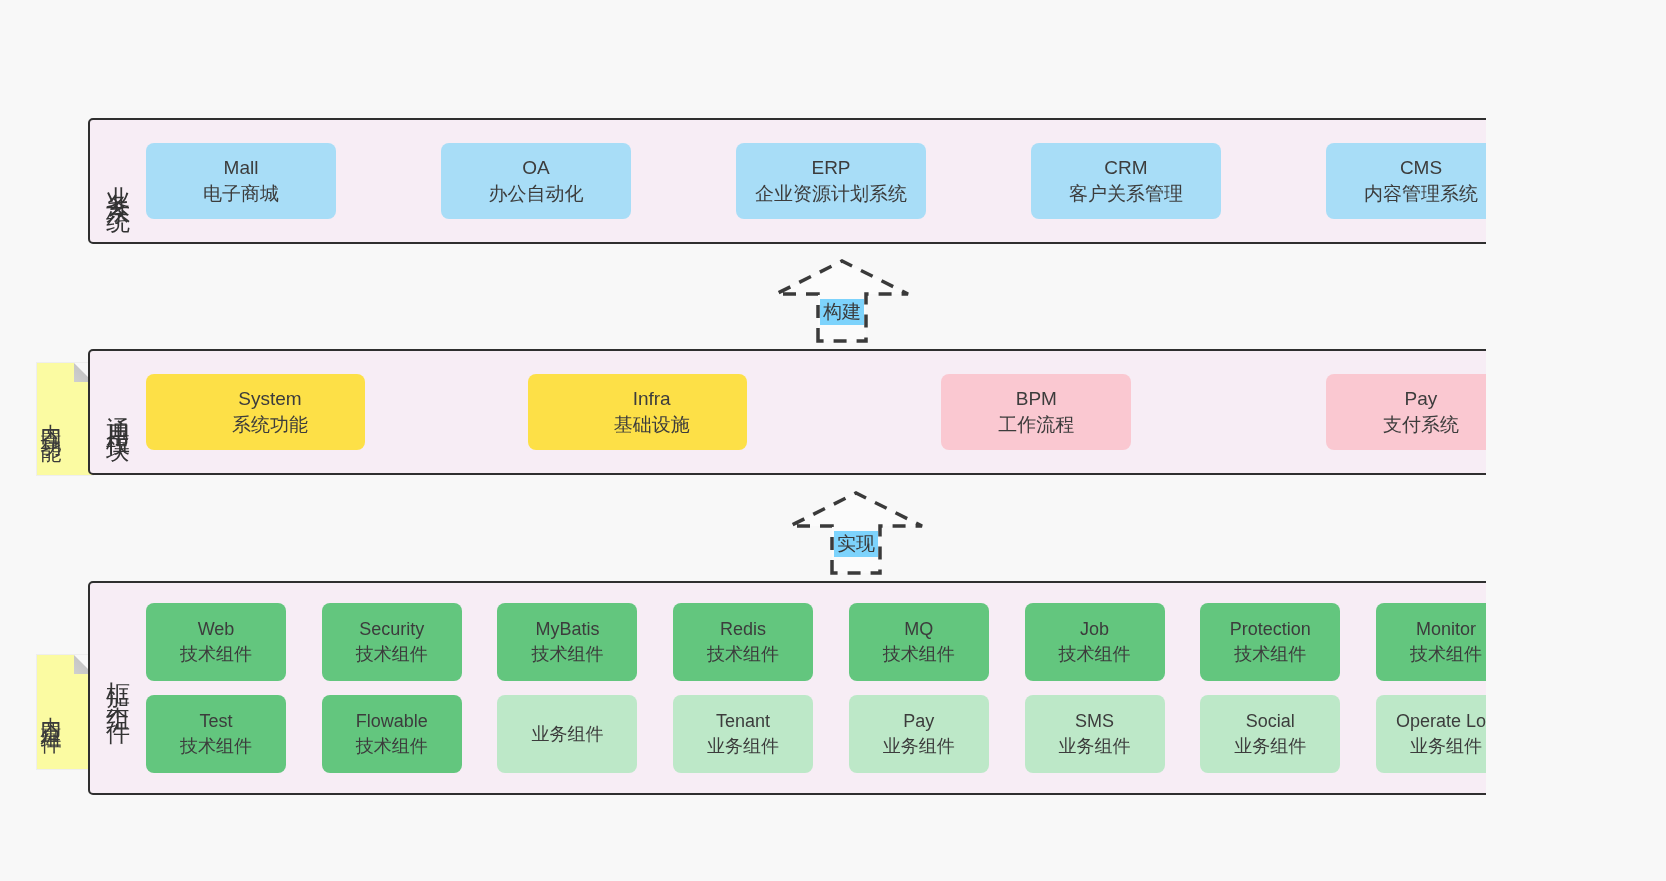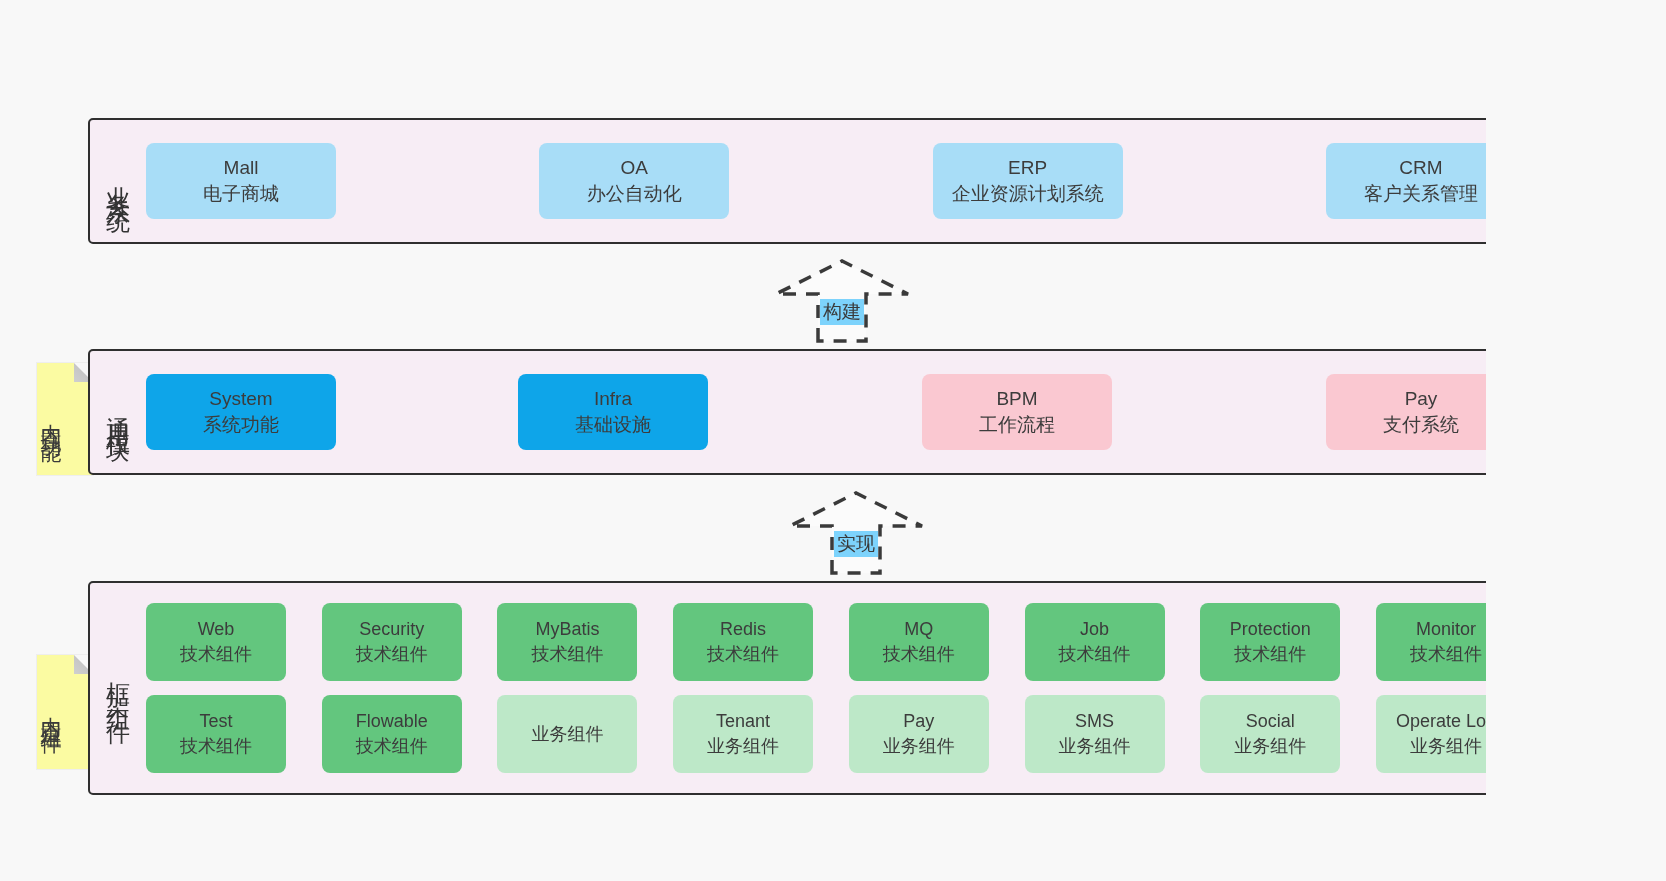--- a/index.html
+++ b/index.html
@@ -27,21 +27,21 @@
   .cols{flex:1;display:flex;flex-direction:column;justify-content:space-between;
         padding:20px 0;box-sizing:border-box;}
   .row{display:flex;justify-content:space-between;}
 
   
   .box{border-radius:8px;display:flex;flex-direction:column;align-items:center;
        justify-content:center;text-align:center;line-height:1.38;}
   .wide{width:190px;height:76px;font-size:19px;}
   .small{width:140px;height:78px;font-size:18px;padding:0 4px;box-sizing:border-box;}
   .blue{background:#a8ddf7;}
-  .red{background:#0ea5e9;}
+  .red{background:#fde047;padding-left:29px;}
   .pink{background:#fac8d1;margin-left:32px;}
   .green{background:#63c67e;}
   .lgreen{background:#bde8c8;}
 
   
   .arrow{position:absolute;width:140px;height:86px;}
   .arrow svg{display:block;}
   .arrow .alabel{position:absolute;left:50%;top:42px;transform:translateX(-50%);
        background:#7dd3fc;padding:0 3px;font-size:19px;color:#3a3a3a;white-space:nowrap;}
 </style>
@@ -70,20 +70,24 @@
         <div>OA</div>
         <div>办公自动化</div>
       </div>
       <div class="box wide blue">
         <div>ERP</div>
         <div>企业资源计划系统</div>
       </div>
       <div class="box wide blue">
         <div>CRM</div>
         <div>客户关系管理</div>
+      </div>
+      <div class="box wide blue">
+        <div>CMS</div>
+        <div>内容管理系统</div>
       </div>
     </div>
   </div>
 
   <div class="arrow" style="left:772px;top:257px;">
     <svg width="140" height="86" viewBox="0 0 140 86">
       <polygon points="46,84 46,37 4,37 70,4 136,37 94,37 94,84" fill="#fbfbfb" stroke="#3a3a3a" stroke-width="3.5" stroke-dasharray="13 10"></polygon>
     </svg>
     <span class="alabel">构建</span>
   </div>

